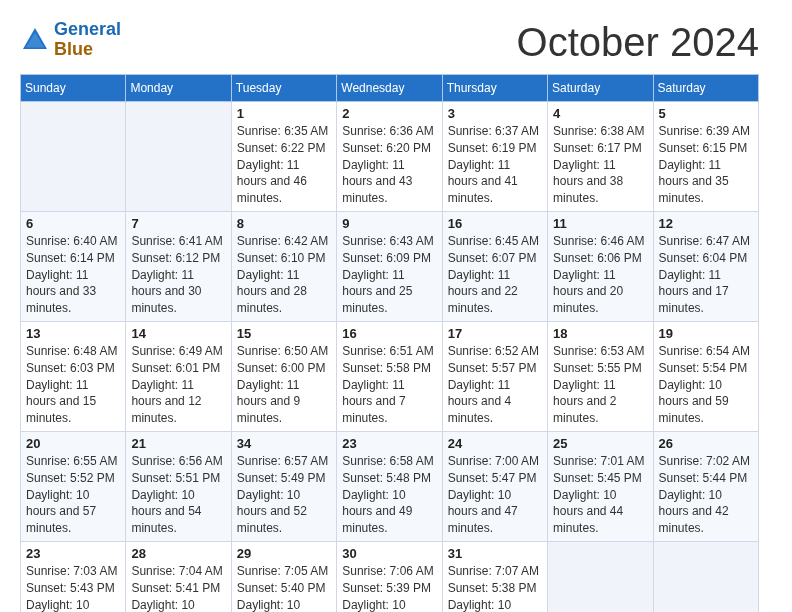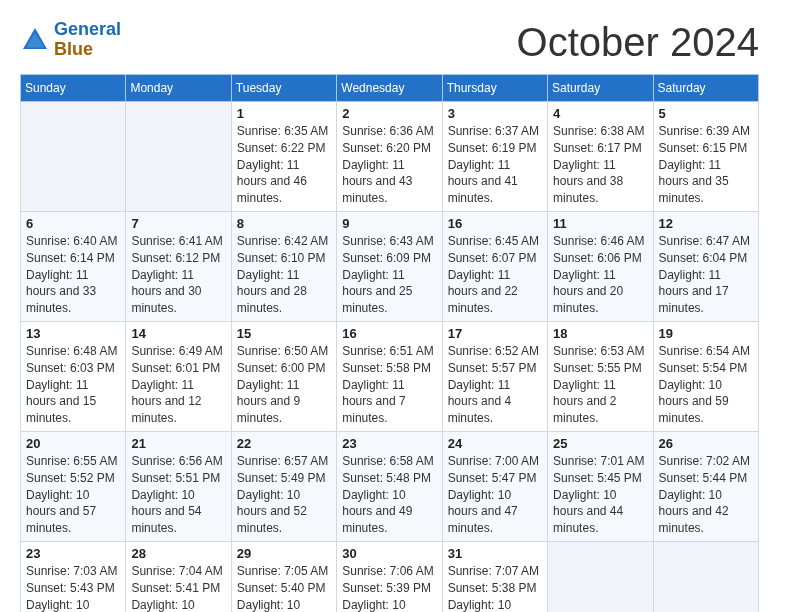--- a/index.html
+++ b/index.html
@@ -216,21 +216,21 @@
         <tr>
           <td>
             <span class="day-num">20</span>
             <div class="day-info">Sunrise: 6:55 AM<br>Sunset: 5:52 PM<br>Daylight: 10 hours and 57 minutes.</div>
           </td>
           <td>
             <span class="day-num">21</span>
             <div class="day-info">Sunrise: 6:56 AM<br>Sunset: 5:51 PM<br>Daylight: 10 hours and 54 minutes.</div>
           </td>
           <td>
-            <span class="day-num">22</span>
+            <span class="day-num">34</span>
             <div class="day-info">Sunrise: 6:57 AM<br>Sunset: 5:49 PM<br>Daylight: 10 hours and 52 minutes.</div>
           </td>
           <td>
             <span class="day-num">23</span>
             <div class="day-info">Sunrise: 6:58 AM<br>Sunset: 5:48 PM<br>Daylight: 10 hours and 49 minutes.</div>
           </td>
           <td>
             <span class="day-num">24</span>
             <div class="day-info">Sunrise: 7:00 AM<br>Sunset: 5:47 PM<br>Daylight: 10 hours and 47 minutes.</div>
           </td>

